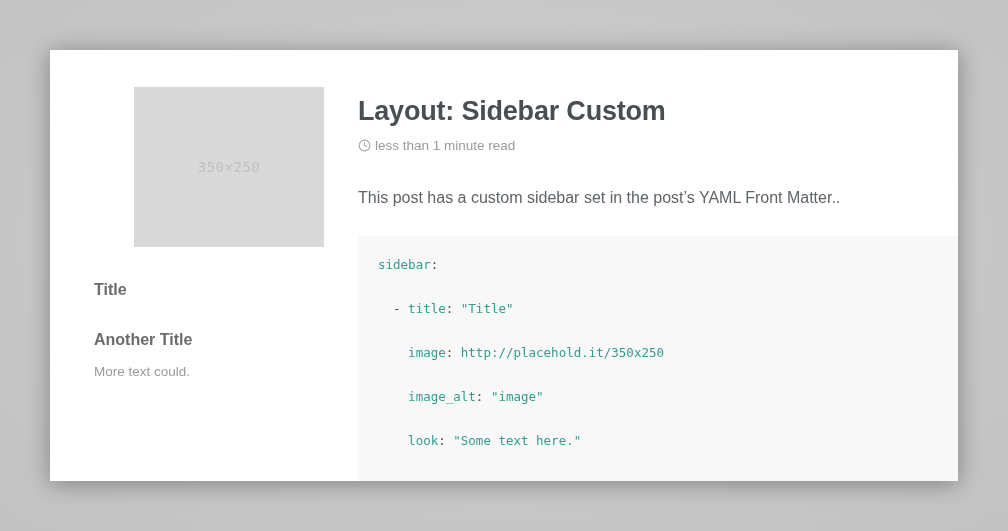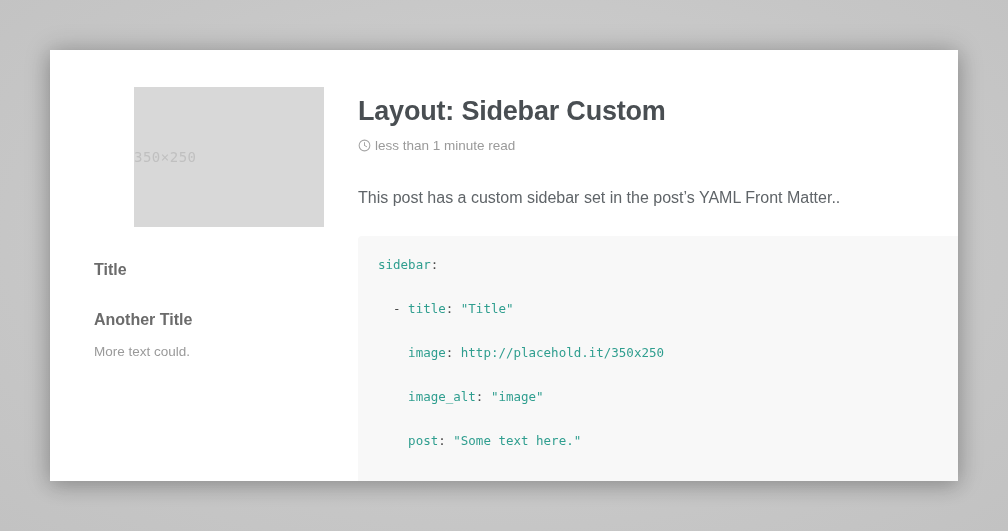--- a/index.html
+++ b/index.html
@@ -44,25 +44,25 @@
     width: 200px;
   }
 
   #sidebar-figure {
     margin-top: 37px;
     width: 190px;
   }
 
   #sidebar-image {
     width: 190px;
-    height: 140px;
+    height: 160px;
     background: #d8d8d8;
     display: flex;
     align-items: center;
-    justify-content: flex-start;
+    justify-content: center;
   }
 
   #sidebar-image-label {
     font-family: "DejaVu Sans Mono", "Liberation Mono", monospace;
     font-size: 14px;
     letter-spacing: 0.5px;
     color: #c0c0c0;
     user-select: none;
   }
 
@@ -206,21 +206,21 @@
       <div id="article-body">
 
         <p class="body-paragraph" id="paragraph-1">This post has a custom sidebar set in the post’s YAML Front Matter..</p>
 
 
         <div id="code-block">
           <pre id="code-pre"><code id="code-code"><span class="code-line"><span class="tok-dash"></span><span class="tok-key" style="color: rgb(47, 158, 143);">sidebar</span><span class="tok-punct">:</span><span class="tok-str" style="color: rgb(47, 158, 143);"></span></span>
 <span class="code-line"><span class="tok-dash">  - </span><span class="tok-key" style="color: rgb(47, 158, 143);">title</span><span class="tok-punct">:</span><span class="tok-str" style="color: rgb(47, 158, 143);"> "Title"</span></span>
 <span class="code-line"><span class="tok-dash">    </span><span class="tok-key" style="color: rgb(47, 158, 143);">image</span><span class="tok-punct">:</span><span class="tok-str" style="color: rgb(47, 158, 143);"> http://placehold.it/350x250</span></span>
 <span class="code-line"><span class="tok-dash">    </span><span class="tok-key" style="color: rgb(47, 158, 143);">image_alt</span><span class="tok-punct">:</span><span class="tok-str" style="color: rgb(47, 158, 143);"> "image"</span></span>
-<span class="code-line"><span class="tok-dash">    </span><span class="tok-key" style="color: rgb(47, 158, 143);">post</span><span class="tok-punct">:</span><span class="tok-str" style="color: rgb(47, 158, 143);"> "Some text here."</span></span>
+<span class="code-line"><span class="tok-dash">    </span><span class="tok-key" style="color: rgb(47, 158, 143);">look</span><span class="tok-punct">:</span><span class="tok-str" style="color: rgb(47, 158, 143);"> "Some text here."</span></span>
 
 </code></pre>
         </div>
 
       </div>
 
     </article>
 
   </div>
 </div>

